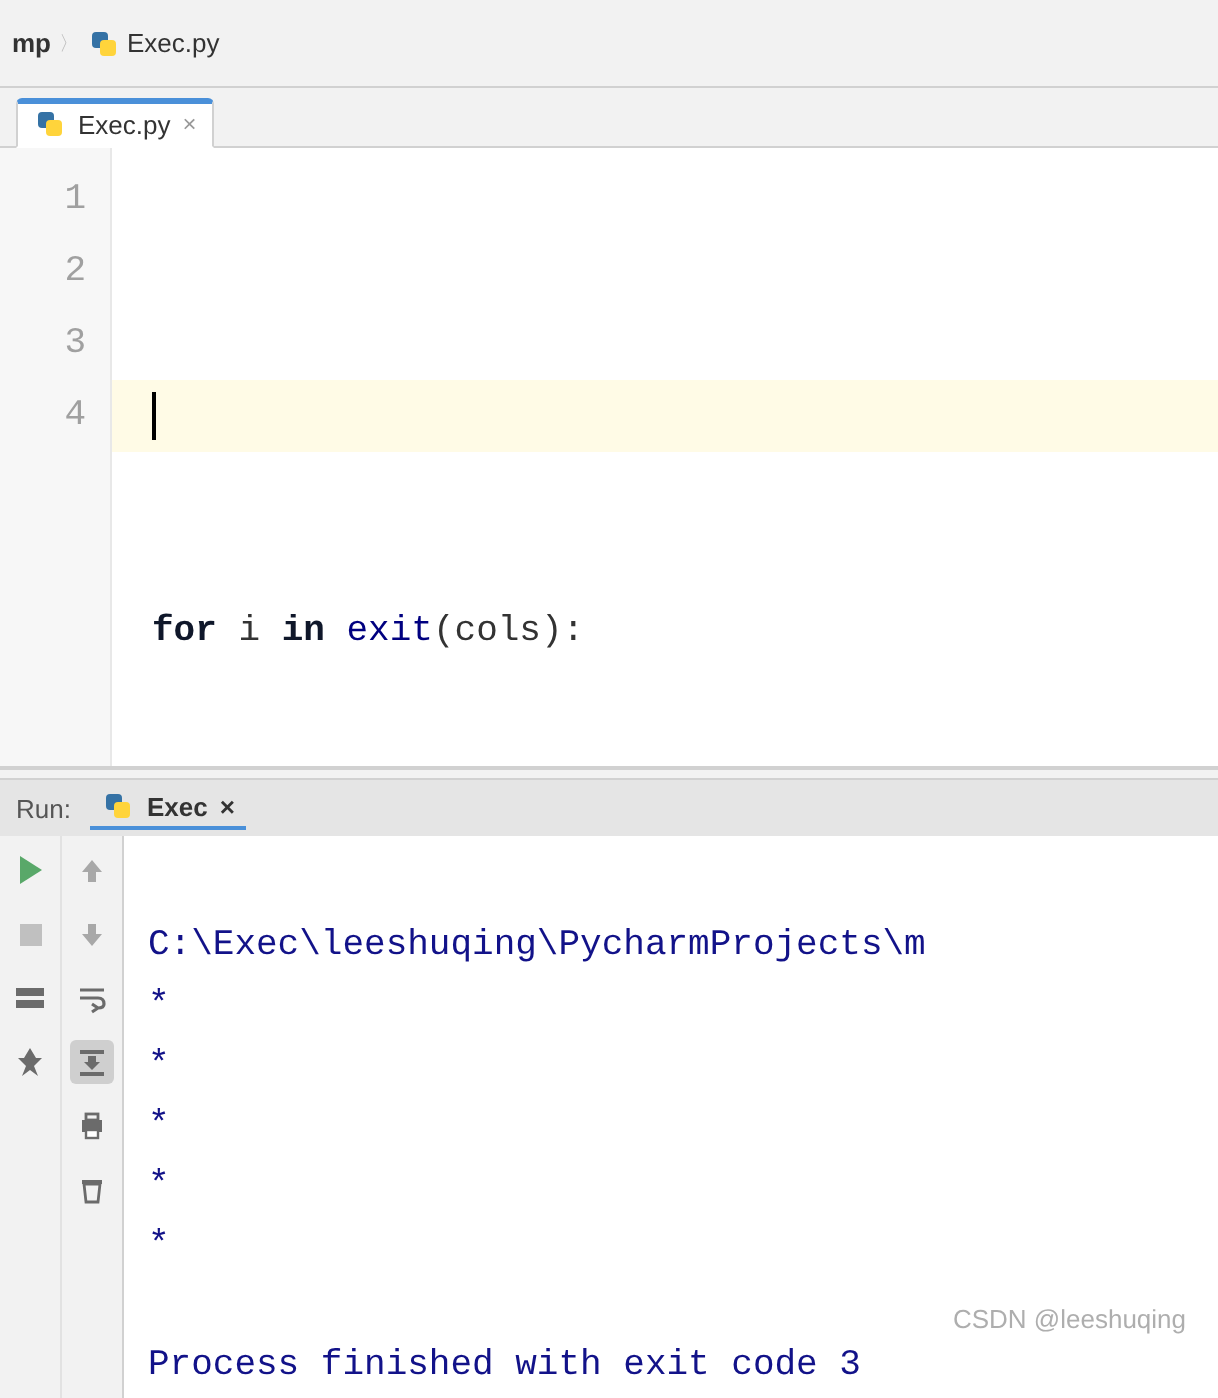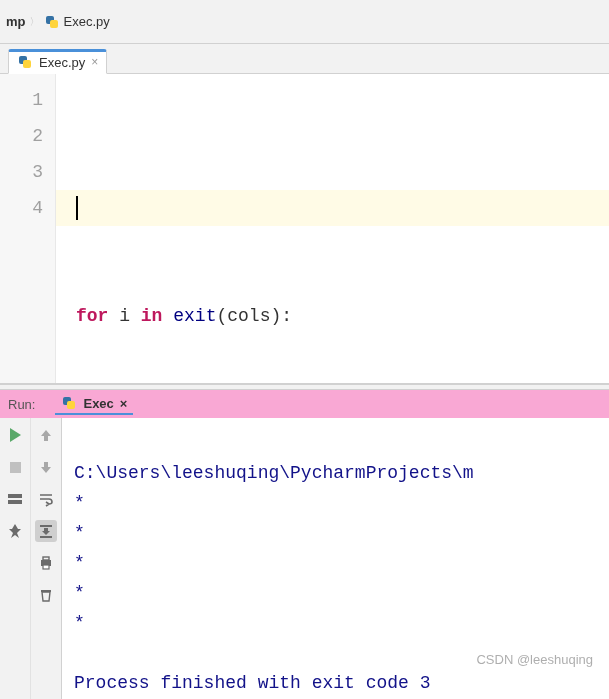--- a/index.html
+++ b/index.html
@@ -53,33 +53,33 @@
   border-right: 1px solid #e8e8e8; user-select: none;
 }
 .gutter div { height: 36px; }
 .code-area { flex: 1; padding: 8px 0 8px 20px; position: relative; white-space: pre; }
 .code-line { height: 36px; }
 .hl-line { background: #fffbe6; position: absolute; left: 0; right: 0; height: 36px; top: 116px; }
 .caret {
   position: absolute; width: 2px; height: 24px; background: #000;
   top: 122px; left: 20px;
 }
-.kw { color: #be185d; font-weight: bold; }
+.kw { color: #0f172a; font-weight: bold; }
 .fn { color: #000; }
 .op { color: #000; }
 .num{ color: #0000ff; }
 .str{ color: #008000; font-weight: bold; }
 .bi { color: #000080; }
 .indent { display: inline-block; width: 38px; }
 
 .splitter { height: 6px; background: #f2f2f2; border-top: 1px solid #d1d1d1; border-bottom: 1px solid #d1d1d1; cursor: ns-resize; }
 
 .run-header {
   display: flex; align-items: center; height: 28px;
-  padding: 0 8px; background: #f9a8d4; gap: 20px;
+  padding: 0 8px; background: #e5e5e5; gap: 10px;
 }
 .run-header .lbl { color: #555; }
 .run-tab {
   display: inline-flex; align-items: center; gap: 6px;
   padding: 2px 6px; border-bottom: 2px solid #4a90d9; font-weight: bold;
 }
 
 .run-body { display: flex; height: 300px; }
 .run-toolbar {
   width: 62px; background: #f2f2f2; border-right: 1px solid #d1d1d1;
@@ -208,21 +208,21 @@
         </div>
       <div class="tool-btn">
           <svg width="16" height="16">
             <rect x="3" y="3" width="10" height="2" fill="#6b6b6b"></rect>
             <path d="M4 5 L5 14 L11 14 L12 5 Z" fill="none" stroke="#6b6b6b" stroke-width="1.4"></path>
           </svg>
         </div>
     </div>
   </div>
   <div class="console">
-<span>C:\Users\leeshuqing\PycharmProjects\m</span>
+<span>C:\Exec\leeshuqing\PycharmProjects\m</span>
 <span>*</span>
 <span>*</span>
 <span>*</span>
 <span>*</span>
 <span>*</span>
 <span></span>
 <span>Process finished with exit code 3</span>
   </div>
 </div>
 

